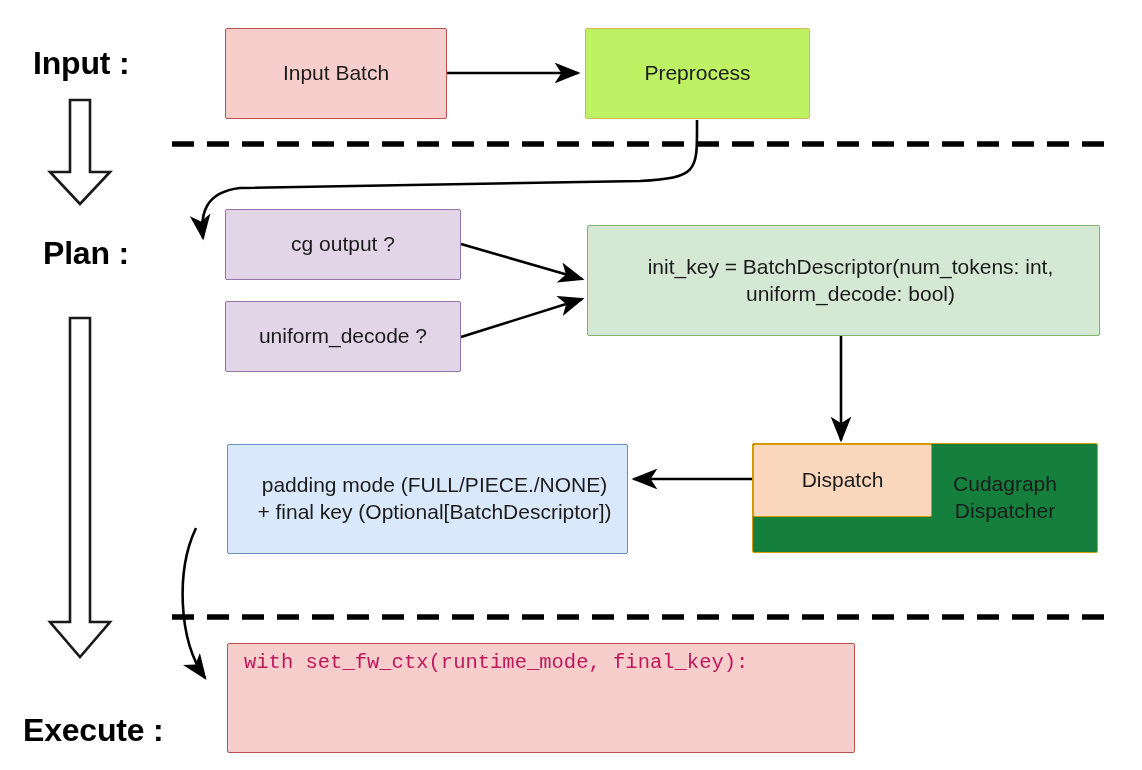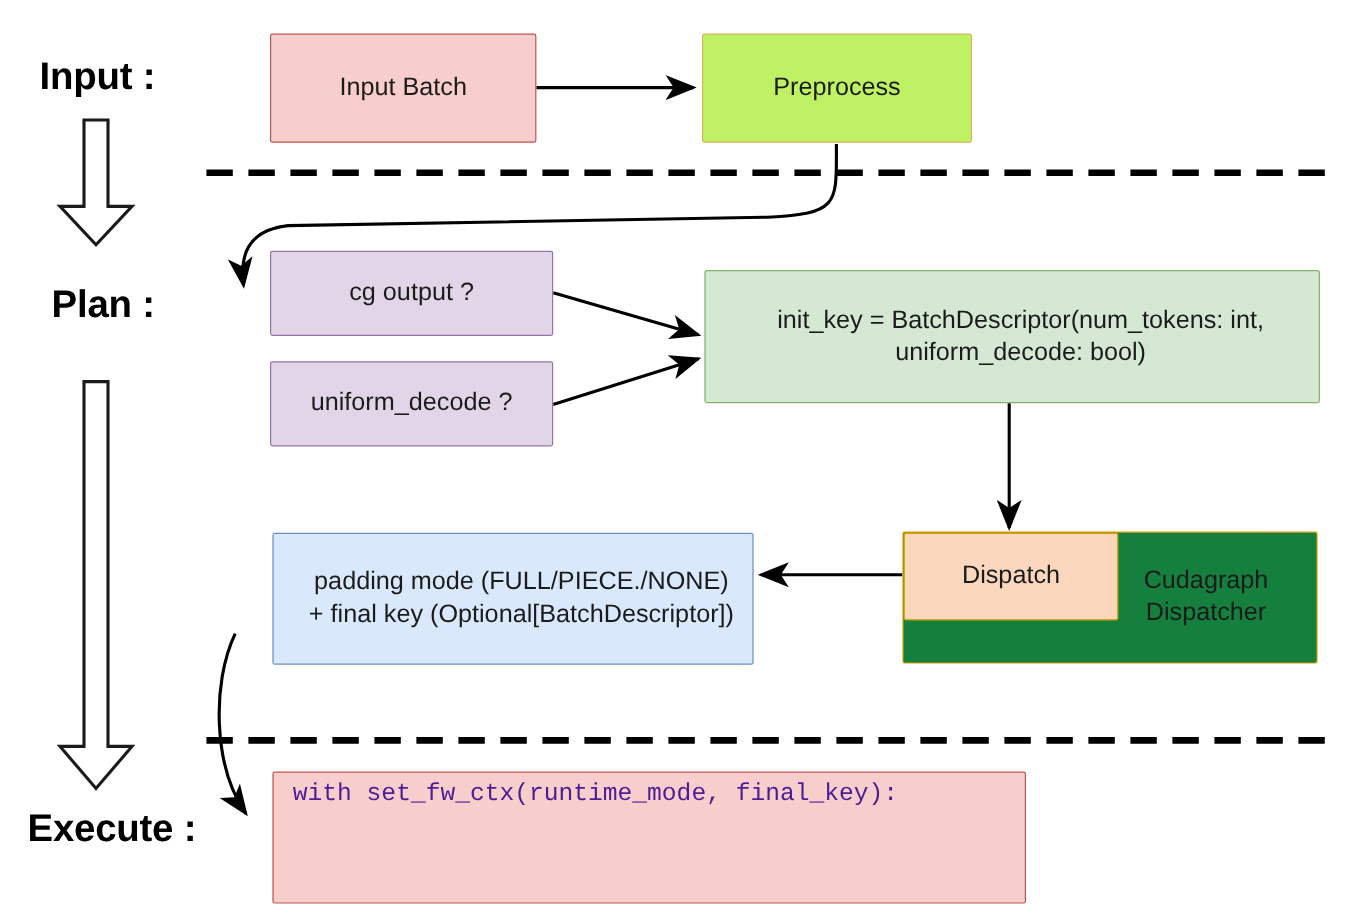--- a/index.html
+++ b/index.html
@@ -42,21 +42,21 @@
     text-align: center;
     font-family: "Liberation Sans", sans-serif;
     font-size: 21px;
     color: #1b1b1b;
     line-height: 1.28;
     padding: 4px 10px;
   }
   .node.code {
     font-family: "Liberation Mono", monospace;
     font-size: 20.5px;
-    color: #4c1d95;
+    color: #be185d;
     justify-content: flex-start;
     text-align: left;
     white-space: pre;
     line-height: 1.45;
     padding-left: 16px;
   }
   .node-red   { background: #f8cecc; border: 1.6px solid #b85450; }
   .node-yellow{ background: #bef264; border: 1.6px solid #d6b656; }
   .node-purple{ background: #e1d5e7; border: 1.6px solid #9673a6; }
   .node-green { background: #d5e8d4; border: 1.6px solid #82b366; }
@@ -94,21 +94,21 @@
 
     <line x1="841" y1="336" x2="841" y2="440" stroke="#000000" stroke-width="2.6" marker-end="url(#ah)"></line>
 
     <line x1="752" y1="479" x2="634" y2="479" stroke="#000000" stroke-width="2.6" marker-end="url(#ah)"></line>
 
     <path d="M196,528 C176,570 178,640 205,678" fill="none" stroke="#000000" stroke-width="2.6" marker-end="url(#ah)"></path>
   </svg>
 
   <div class="stage-label" style="left:33px; top:45px;">Input :</div>
   <div class="stage-label" style="left:43px; top:235px;">Plan :</div>
-  <div class="stage-label" style="left:23px; top:672px;">Execute :</div>
+  <div class="stage-label" style="left:23px; top:712px;">Execute :</div>
 
   <div class="node node-red" style="left:225px; top:28px; width:222px; height:91px;">
     <span>Input Batch</span>
   </div>
 
   <div class="node node-yellow" style="left:585px; top:28px; width:225px; height:91px;">
     <span>Preprocess</span>
   </div>
 
   <div class="node node-purple" style="left:225px; top:209px; width:236px; height:71px;">

